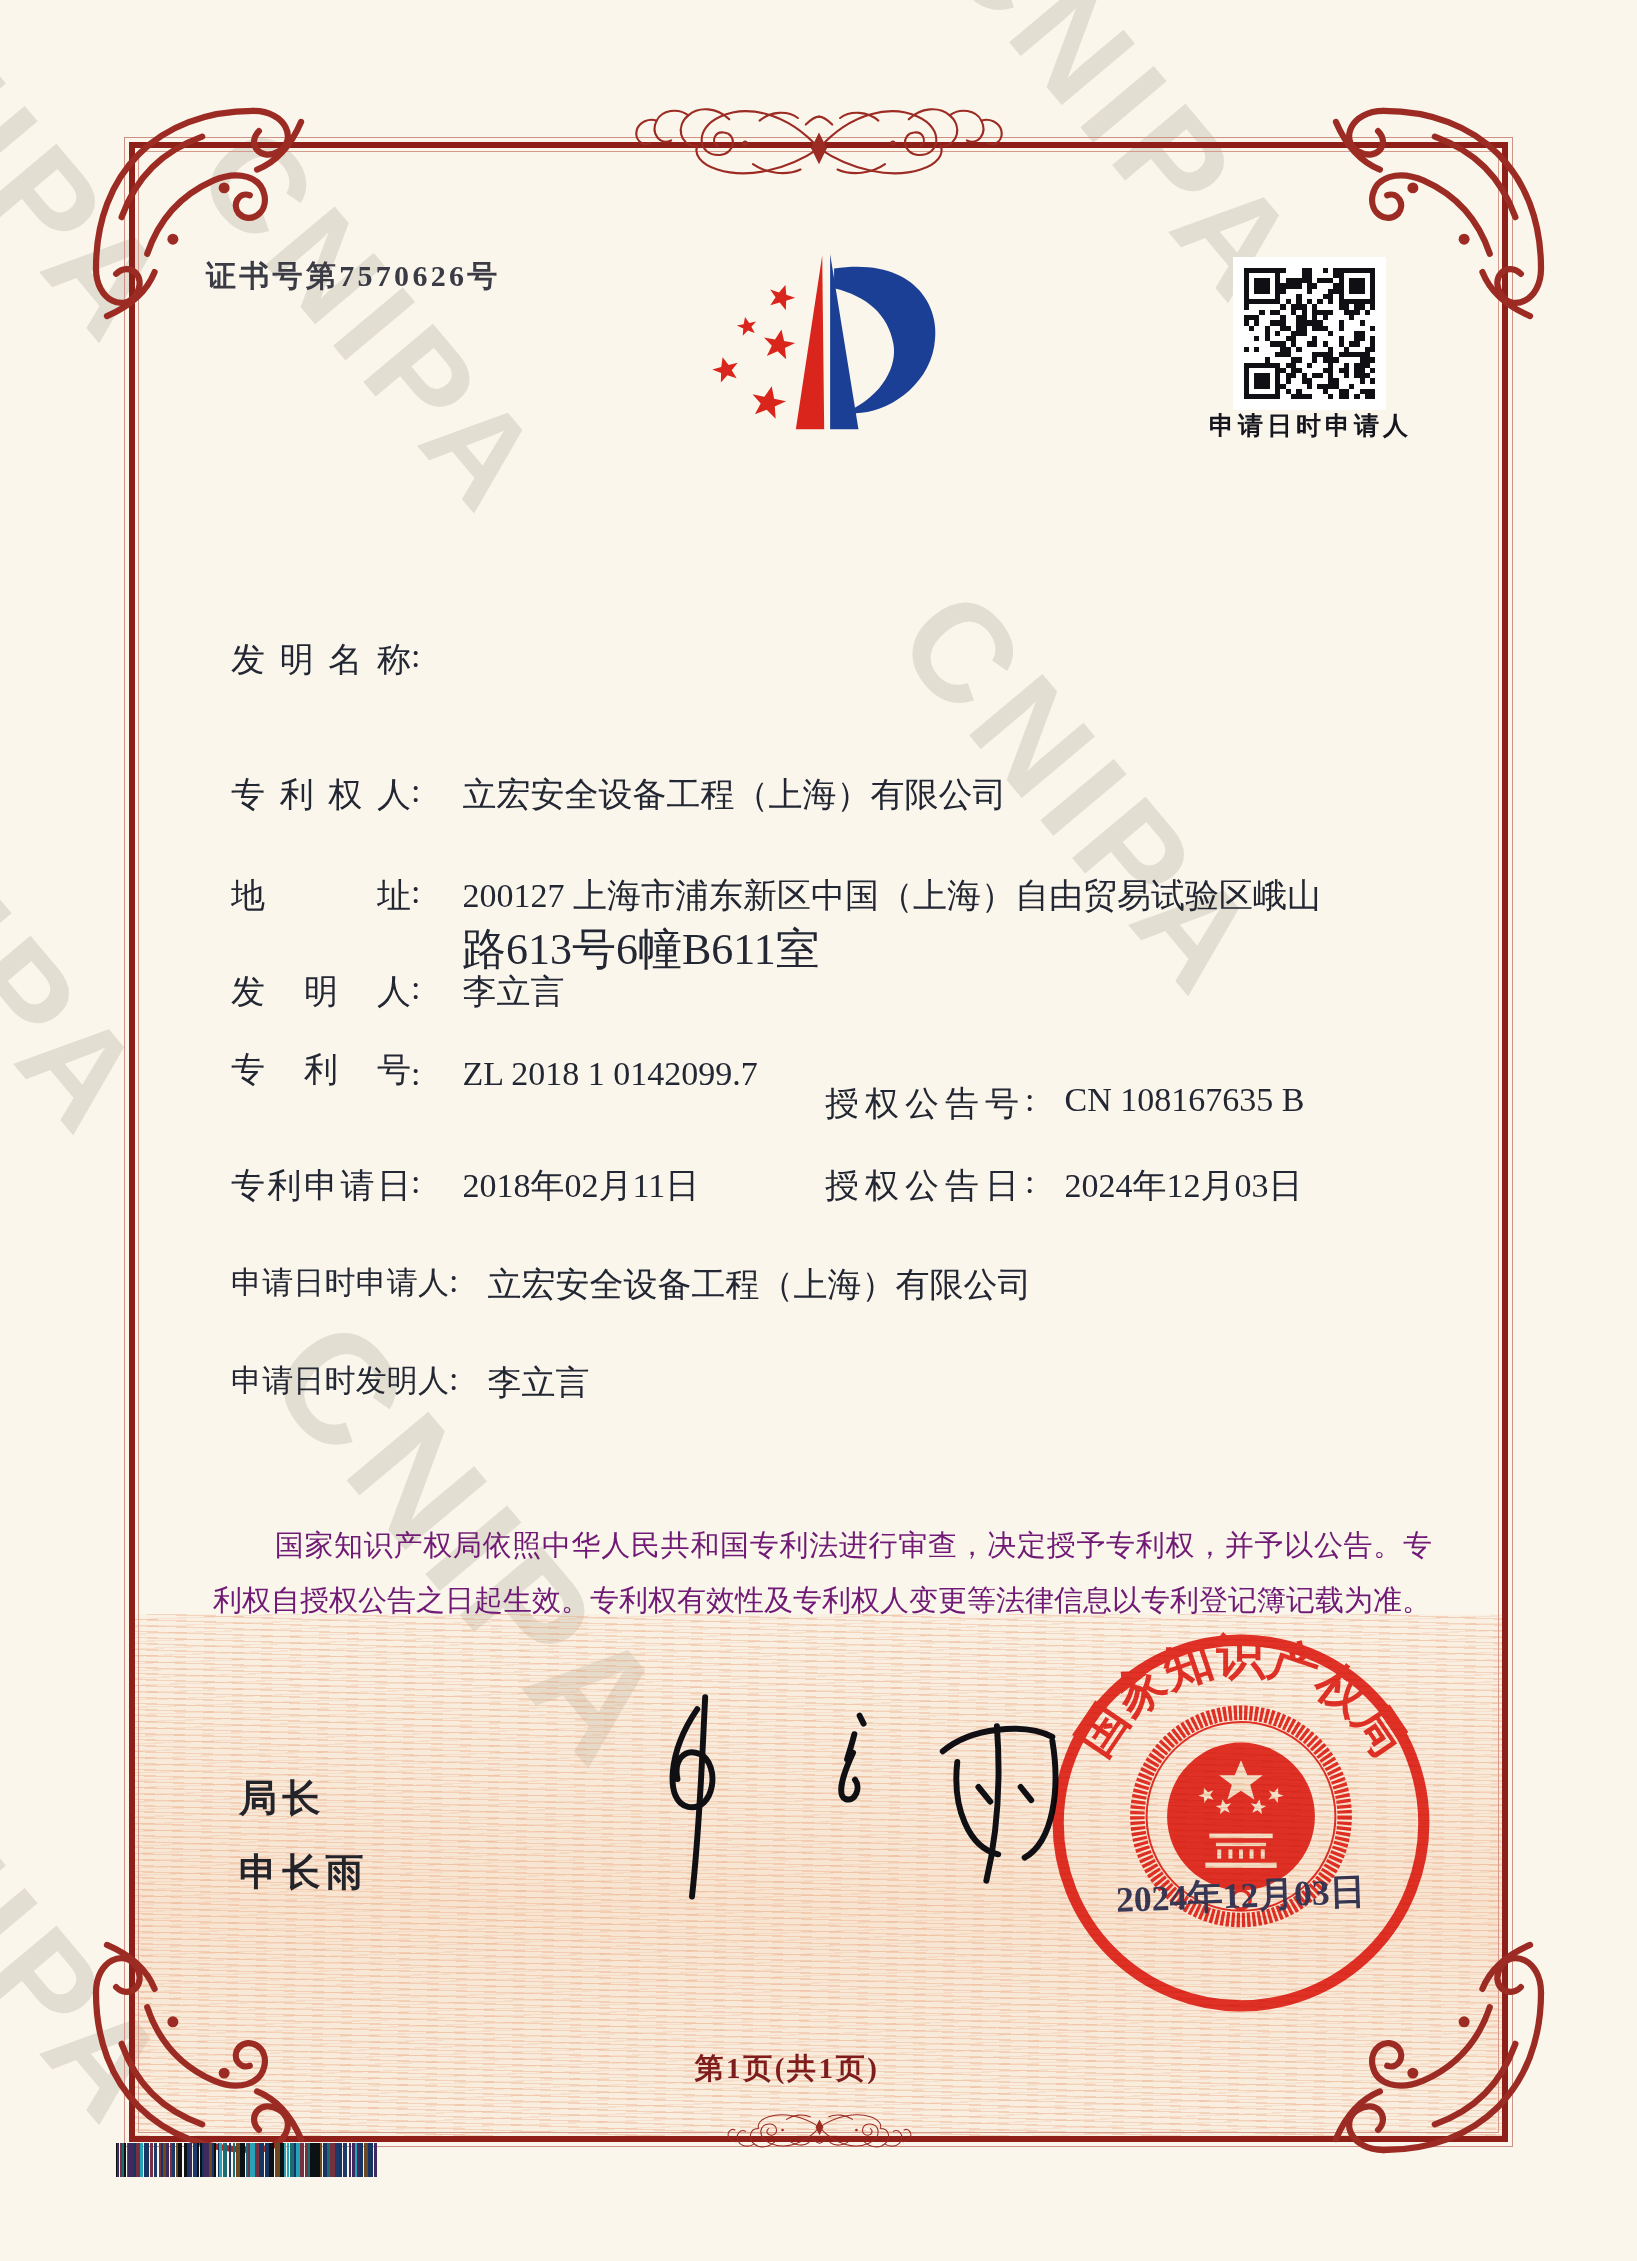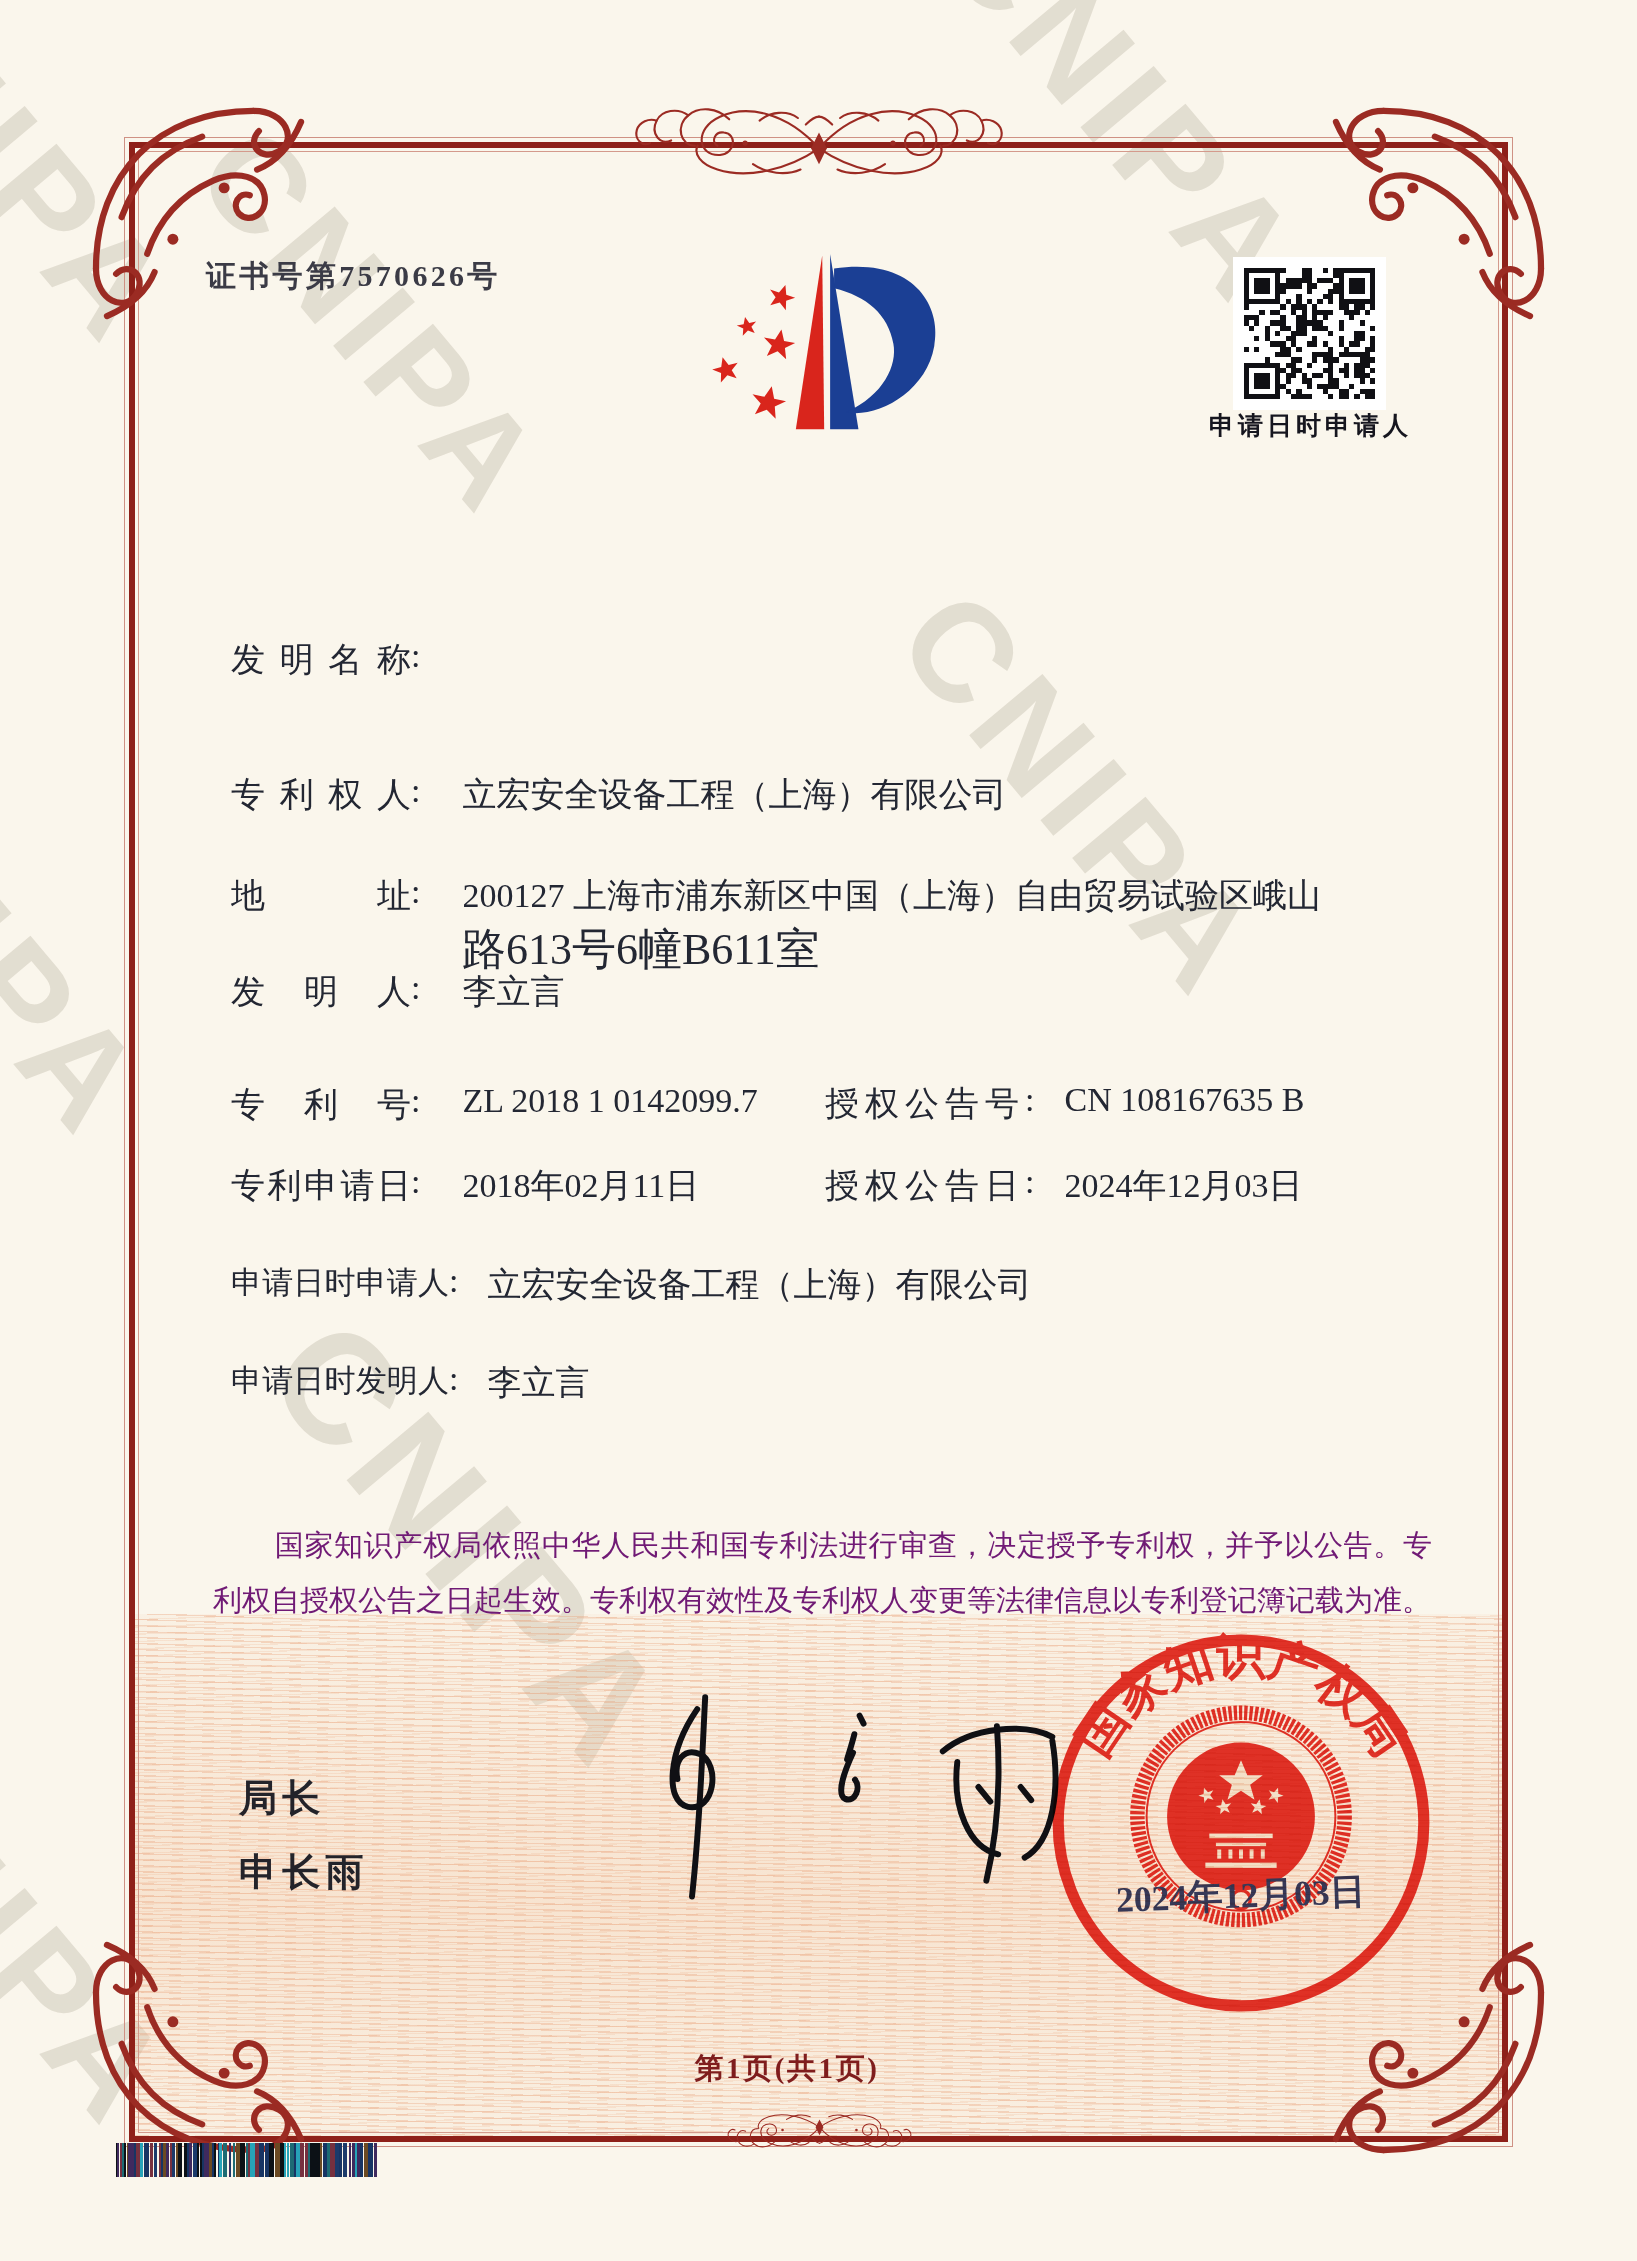--- a/index.html
+++ b/index.html
@@ -471,21 +471,21 @@
     <span class="label">地址</span>
       <span class="colon">:</span>
     <span class="val">200127 上海市浦东新区中国（上海）自由贸易试验区峨山</span>
   </div>
   <div class="addr2">路613号6幢B611室</div>
   <div class="row" style="top:969px;">
     <span class="label">发明人</span>
       <span class="colon">:</span>
     <span class="val">李立言</span>
   </div>
-  <div class="row" style="top:1082px;">
+  <div class="row" style="top:1047px;align-items:flex-end;">
     <span class="label">专利号</span>
       <span class="colon">:</span>
     <span class="val">ZL 2018 1 0142099.7</span>
   </div>
   <div class="row rcol" style="top:1070px;margin-top:11px;">
     <span class="label">授权公告号</span>
       <span class="colon">:</span>
     <span class="val">CN 108167635 B</span>
   </div>
   <div class="row" style="top:1163px;">

